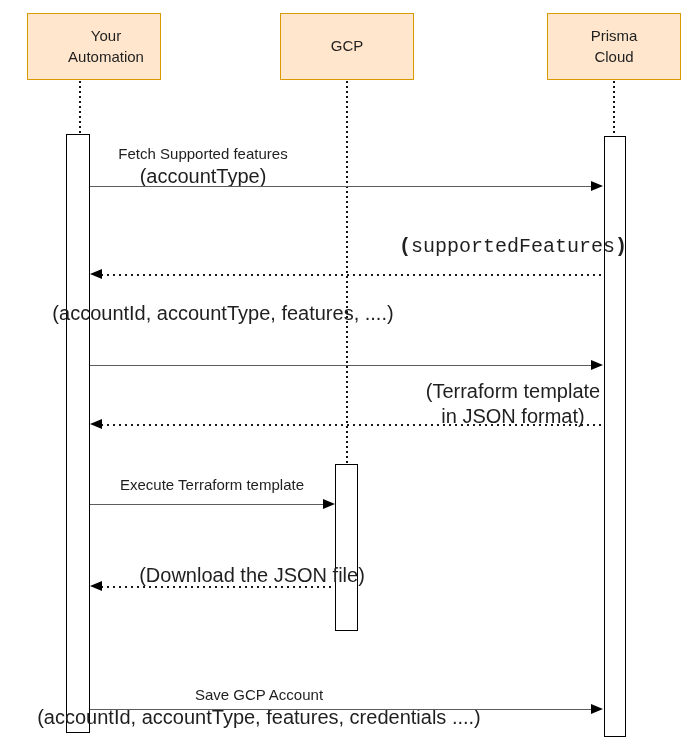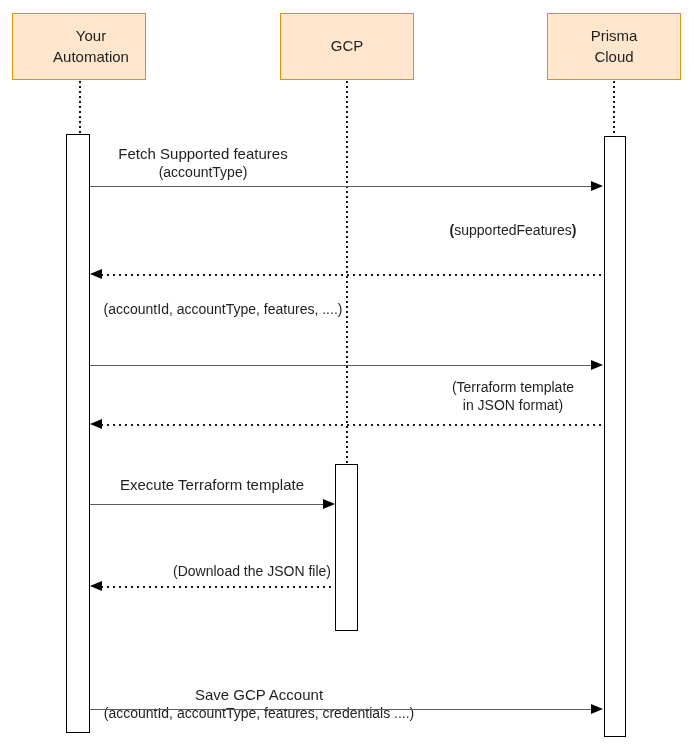--- a/index.html
+++ b/index.html
@@ -48,21 +48,21 @@
 
   
   .msg-label {
     position: absolute;
     transform: translateX(-50%);
     text-align: center;
     white-space: nowrap;
     line-height: 1.25;
   }
   .msg-title { font-weight: normal; font-size: 15px; }
-  .msg-sub   { font-size: 14px; }
+  .msg-sub   { font-size: 20px; }
   .bold-paren { font-weight: bold; }
 
   
   .line-solid {
     position: absolute;
     height: 0;
     border-top: 1.5px solid var(--line, #5c5c5c);
   }
   .line-dotted {
     position: absolute;
@@ -88,21 +88,21 @@
 </style>
 </head>
 <body>
 
 <div id="stage">
 
   <div class="lifeline" style="left:79px; top:81px; height:53px;"></div>
   <div class="lifeline" style="left:346px; top:81px; height:383px;"></div>
   <div class="lifeline" style="left:613px; top:81px; height:55px;"></div>
 
-  <div class="actor" style="left:12px;padding-left:24px;">
+  <div class="actor" style="left:27px;padding-left:24px;">
     <span class="actor-label">Your
 Automation</span>
   </div>
   <div class="actor" style="left:280px;">
     <span class="actor-label">GCP</span>
   </div>
   <div class="actor" style="left:547px;justify-content:center;">
     <span class="actor-label">Prisma
 Cloud</span>
   </div>
@@ -114,21 +114,21 @@
   <div>
     <div class="msg-label" style="left:203px; top:145px;">
       <div class="msg-title">Fetch Supported features</div>
       <div class="msg-sub">(accountType)</div>
     </div>
     <div class="line-solid" style="left:90px; top:186px; width:503px;"></div>
     <div class="arrow-right" style="left:591px; top:181px;"></div>
   </div>
 
   <div>
-    <div class="msg-label msg-sub" style="left:513px; top:222px;">
+    <div class="msg-label msg-sub" style="left:513px; top:234px;font-family:Liberation Mono, monospace;">
       <span class="bold-paren">(</span><span>supportedFeatures</span><span class="bold-paren">)</span>
     </div>
     <div class="line-dotted" style="left:101px; top:274px; width:502px;"></div>
     <div class="arrow-left" style="left:90px; top:269px;"></div>
   </div>
 
   <div>
     <div class="msg-label" style="left:223px; top:301px;">
       <div class="msg-sub">(accountId, accountType, features, ....)</div>
     </div>

